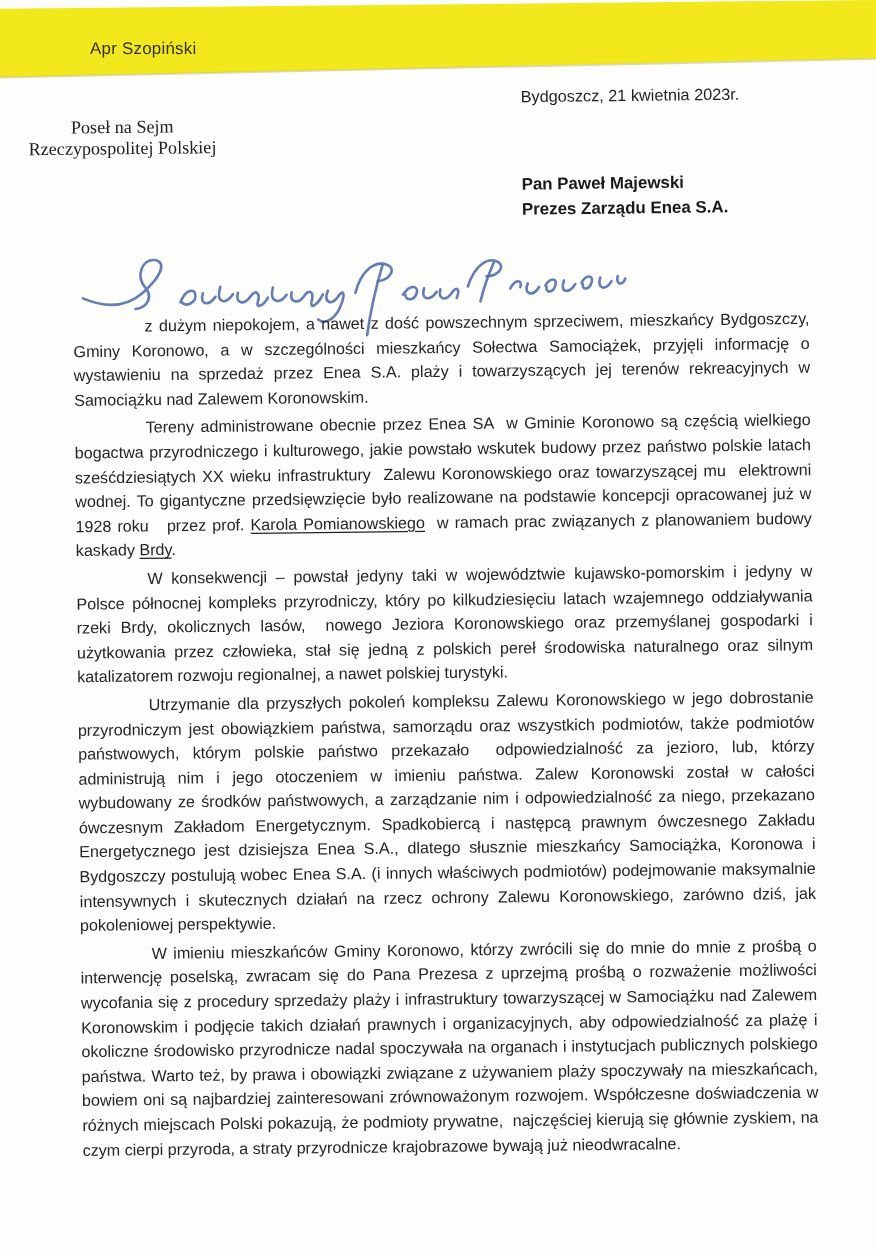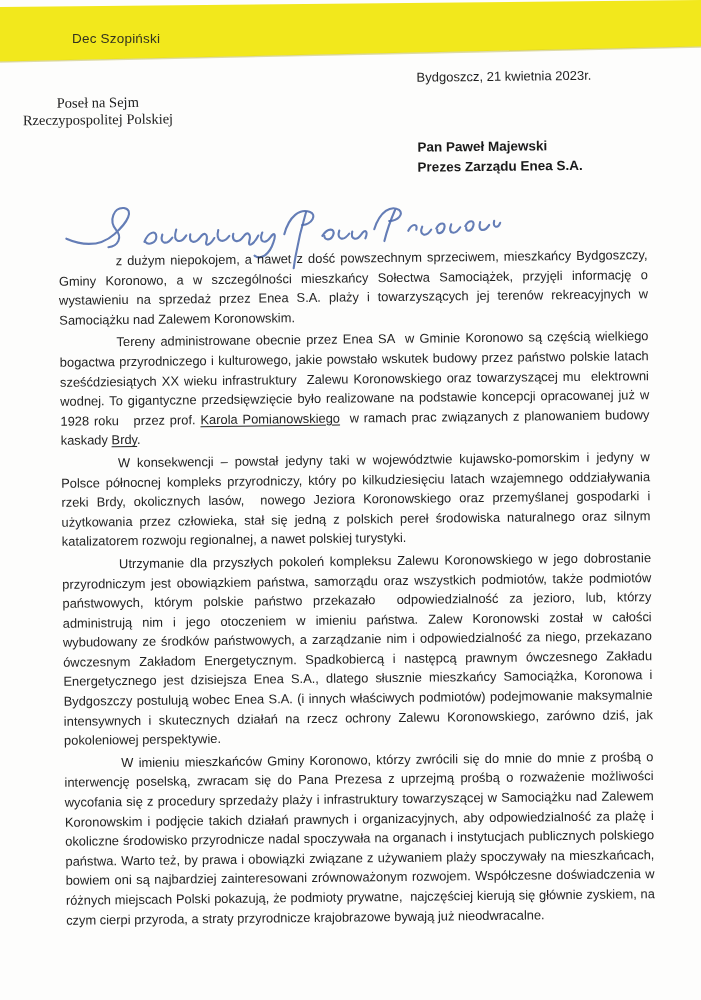--- a/index.html
+++ b/index.html
@@ -53,21 +53,21 @@
 </style>
 </head>
 <body>
 
 <div class="page">
 
   <svg class="band-svg" viewBox="0 0 701 70" preserveAspectRatio="none" aria-hidden="true">
     <polygon points="0,7 701,0 701,46.5 0,61.5" style="fill:var(--band,#f2e81c)"></polygon>
     <line x1="0" y1="62" x2="701" y2="47" style="stroke:var(--band-edge,#b9b23f); stroke-width:1.6; opacity:0.45"></line>
   </svg>
-  <div class="band-name">Dec Szopiński</div>
+  <div class="band-name">Apr Szopiński</div>
 
   <div class="tilt">
 
     <div class="date-line">Bydgoszcz, 21 kwietnia 2023r.</div>
 
     <div class="sender-title">
       <div>Poseł na Sejm</div>
       <div>Rzeczypospolitej Polskiej</div>
     </div>
 

